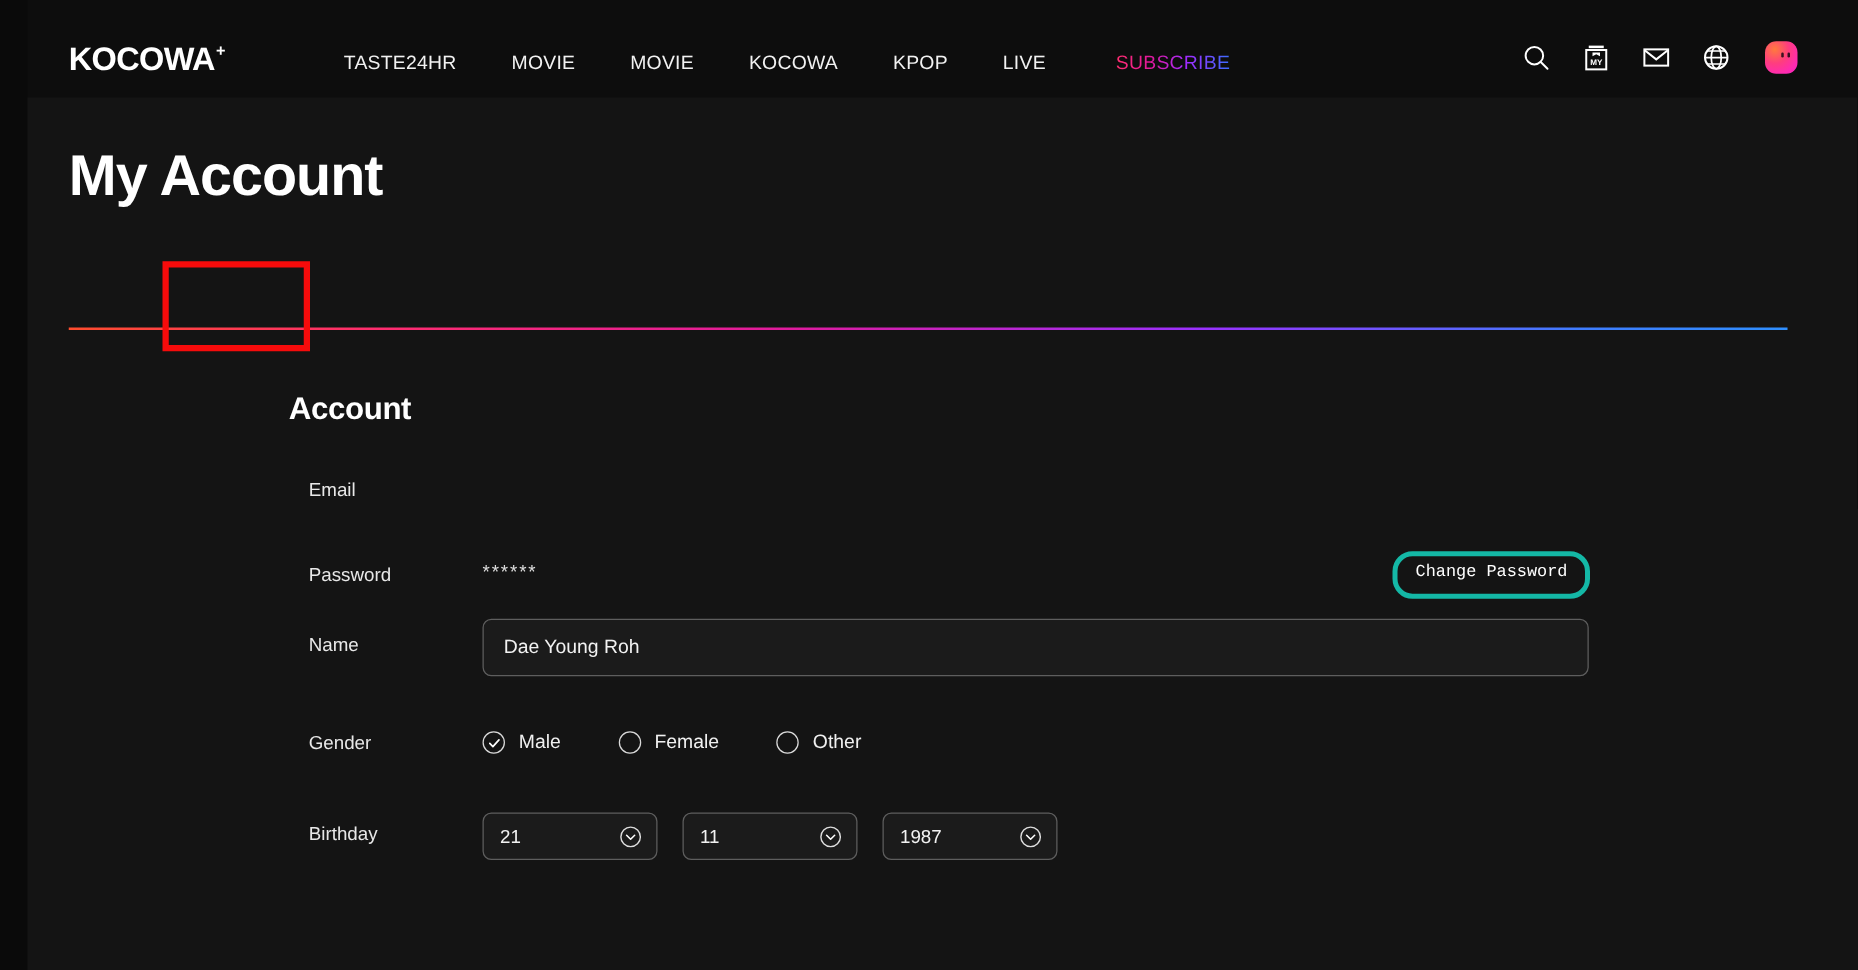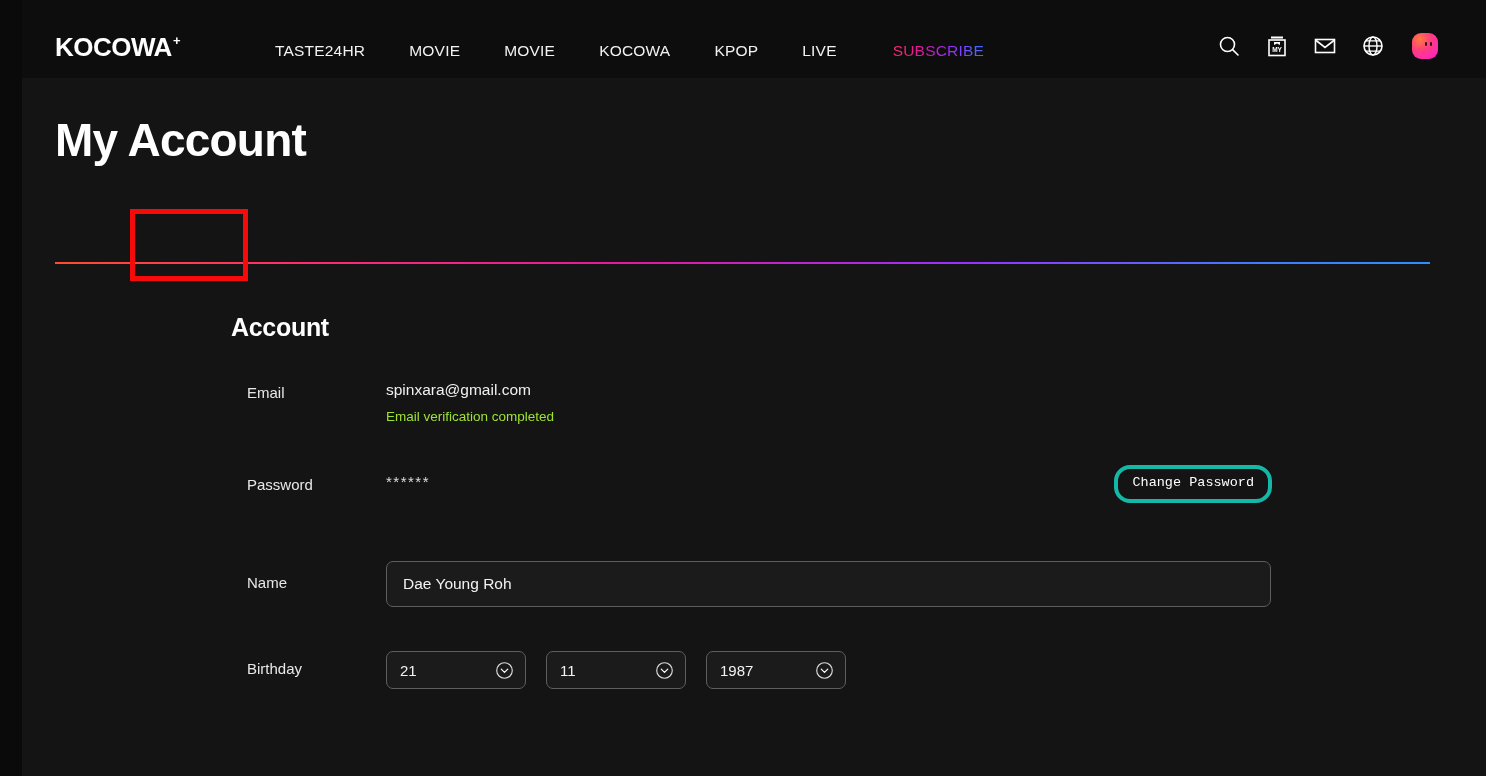--- a/index.html
+++ b/index.html
@@ -235,21 +235,21 @@
     line-height: 20px;
   }
   .email-verified {
     color: #9ee234;
     font-size: 13.5px;
     margin-top: 9px;
     line-height: 16px;
   }
 
   .row-email { margin-bottom: 47px; }
-  .row-password { margin-bottom: 68px; position: relative; }
+  .row-password { margin-bottom: 26px; position: relative; }
   .row-name { margin-bottom: 44px; }
   .row-gender { margin-bottom: 47px; }
   .row-birthday { margin-bottom: 0; }
 
   .password-dots {
     color: #dedede;
     font-size: 15px;
     letter-spacing: 1.5px;
     line-height: 20px;
   }
@@ -402,41 +402,64 @@
 
   <div class="tab-divider"></div>
   <div class="annot-box"></div>
 
   <div class="section-title">Account</div>
 
   <div class="form">
 
     <div class="row row-email">
       <div class="row-label">Email</div>
-      <div class="row-body">
-        <div class="email-value">spinxara@gmail.com</div>
-        <div class="email-verified">Email verification completed</div>
-      </div>
     </div>
 
     <div class="row row-password">
       <div class="row-label">Password</div>
       <div class="row-body">
         <div class="password-dots">******</div>
         <button class="change-password-btn">Change Password</button>
       </div>
     </div>
 
     <div class="row row-name">
       <div class="row-label">Name</div>
       <div class="row-body">
         <input class="text-input" type="text" value="Dae Young Roh" style="">
       </div>
     </div>
 
+    <div class="row row-gender">
+      <div class="row-label">Gender</div>
+      <div class="row-body">
+        <div class="radios">
+
+          <div class="radio">
+            <span class="radio-circle">
+              <svg width="11" height="11" viewBox="0 0 12 12" fill="none">
+                <path d="M2 6.3 L4.7 9 L10 3.2" stroke="#ffffff" stroke-width="1.5" stroke-linecap="round" stroke-linejoin="round"></path>
+              </svg>
+            </span>
+            <span class="radio-label">Male</span>
+          </div>
+
+          <div class="radio">
+            <span class="radio-circle"></span>
+            <span class="radio-label">Female</span>
+          </div>
+
+          <div class="radio">
+            <span class="radio-circle"></span>
+            <span class="radio-label">Other</span>
+          </div>
+
+        </div>
+      </div>
+    </div>
 
     <div class="row row-birthday">
       <div class="row-label">Birthday</div>
       <div class="row-body">
         <div class="selects">
 
           <div class="select-box">
             <span class="select-value">21</span>
             <span>
               <svg class="select-chevron" width="19" height="19" viewBox="0 0 20 20" fill="none">

